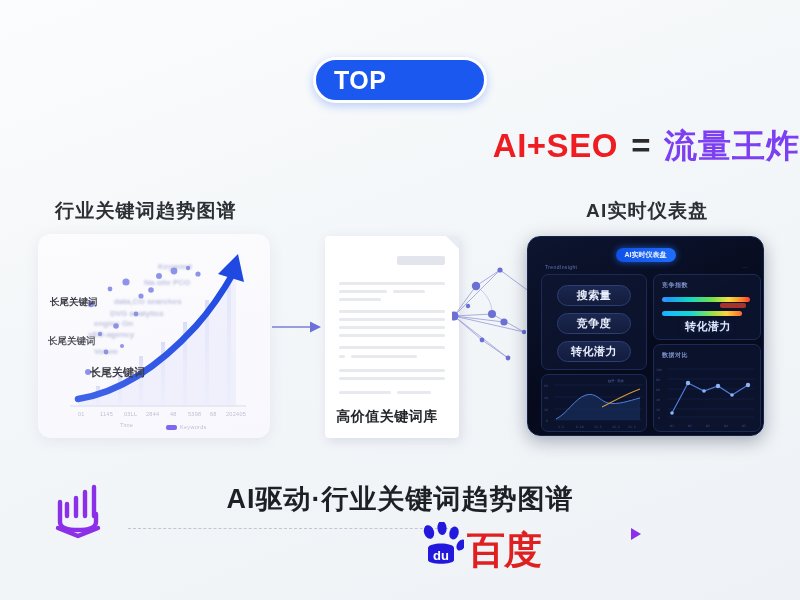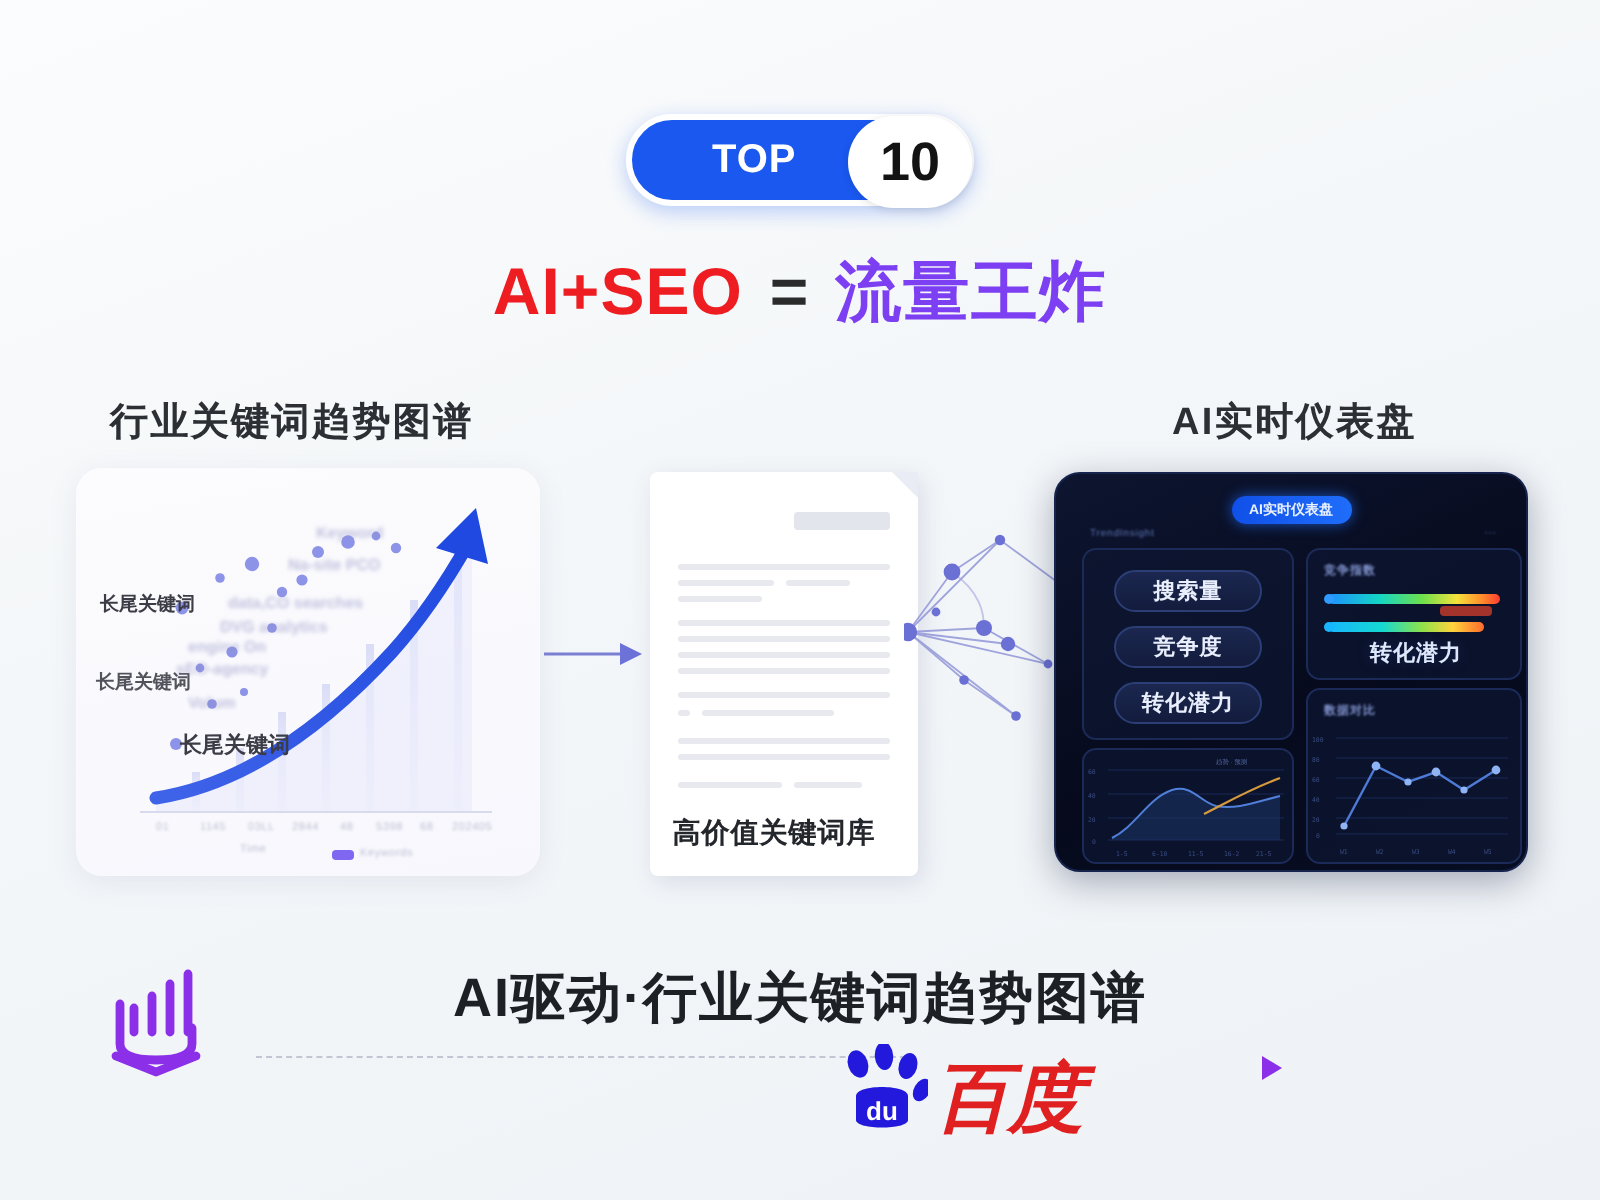--- a/index.html
+++ b/index.html
@@ -17,24 +17,24 @@
     left: 313px; top: 57px;
     width: 174px; height: 46px;
     background: #1a58f0;
     border-radius: 23px;
     display: flex; align-items: center;
     box-shadow: 0 3px 10px rgba(26,88,240,.28);
     border: 3px solid #ffffff;
   }
   .top-badge .tb-label {
     color: #ffffff;
-    font-size: 20px;
+    font-size: 25px;
     font-weight: bold;
     letter-spacing: .5px;
-    margin-left: 40px;
+    margin-left: 18px;
     line-height: 1;
   }
   .top-badge .tb-num-wrap {
     position: absolute;
     right: -2px; top: -2px;
     width: 62px; height: 46px;
     background: #ffffff;
     border-radius: 23px;
     display: flex; align-items: center; justify-content: center;
     box-shadow: 0 1px 4px rgba(0,0,0,.12);
@@ -44,21 +44,21 @@
     font-size: 27px;
     font-weight: bold;
     line-height: 1;
   }
 
   
   .main-title {
     position: absolute;
     left: 0; top: 128px;
     width: 800px;
-    text-align: center;
+    text-align: right;
     white-space: nowrap;
   }
   .main-title span { font-size: 33px; font-weight: bold; line-height: 1.1; }
   .mt-red    { color: #ee1d22; letter-spacing: .5px; }
   .mt-eq     { color: #2b2b2b; margin: 0 9px; }
   .mt-purple { color: #7d3ff2; letter-spacing: 1px; }
 
   
   .sec-head {
     position: absolute;
@@ -245,34 +245,31 @@
     border-top: 1px dashed #c3c6d2;
   }
   .logos {
     position: absolute;
     left: 420px; top: 522px;
     display: flex; align-items: center; gap: 14px;
   }
   .baidu-wrap { position: relative; display: flex; align-items: flex-end; gap: 3px; }
   .baidu-text {
     font-size: 38px; font-weight: bold; color: #e02020;
-    line-height: .95; letter-spacing: -1px; font-style: italic;
+    line-height: .95; letter-spacing: -1px;
   }
   .google-text { font-size: 45px; font-weight: bold; letter-spacing: -1.5px; line-height: .95; }
   .g-b { color: #4285f4; } .g-r { color: #ea4335; }
   .g-y { color: #fbbc05; } .g-g { color: #34a853; }
 </style>
 </head>
 <body>
 
 <div class="top-badge">
   <span class="tb-label">TOP</span>
-  <span class="tb-num-wrap">
-    <span class="tb-num">10</span>
-  </span>
 </div>
 
 <div class="main-title">
   <span class="mt-red">AI+SEO</span>
   <span class="mt-eq">=</span>
   <span class="mt-purple">流量王炸</span>
 </div>
 
 <div class="sec-head left">行业关键词趋势图谱</div>
 <div class="sec-head right">AI实时仪表盘</div>

